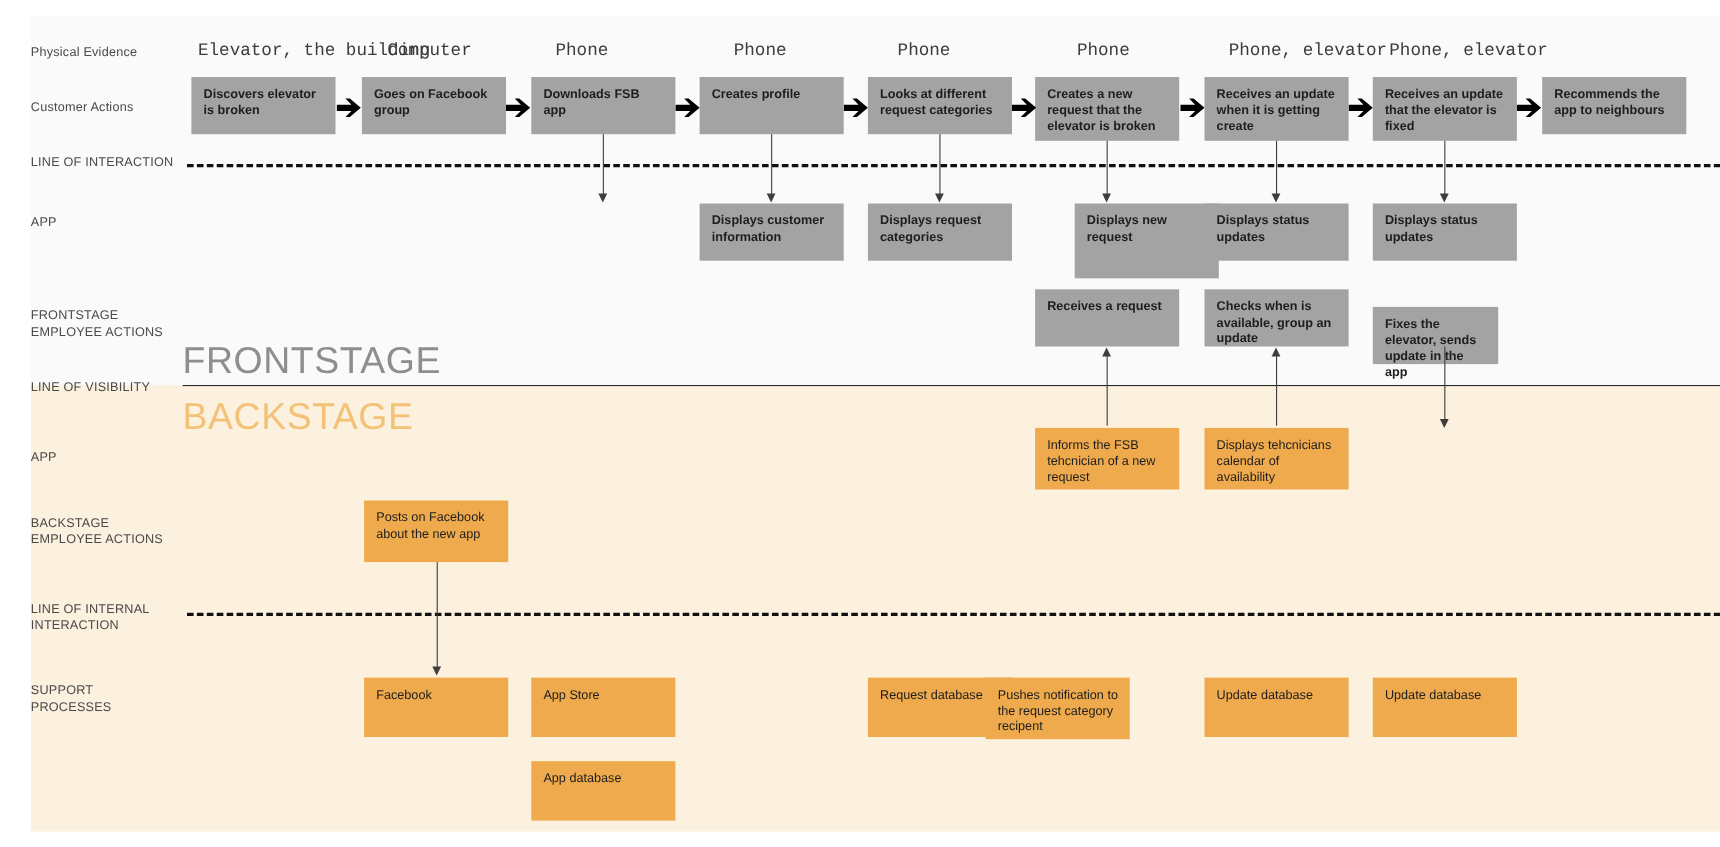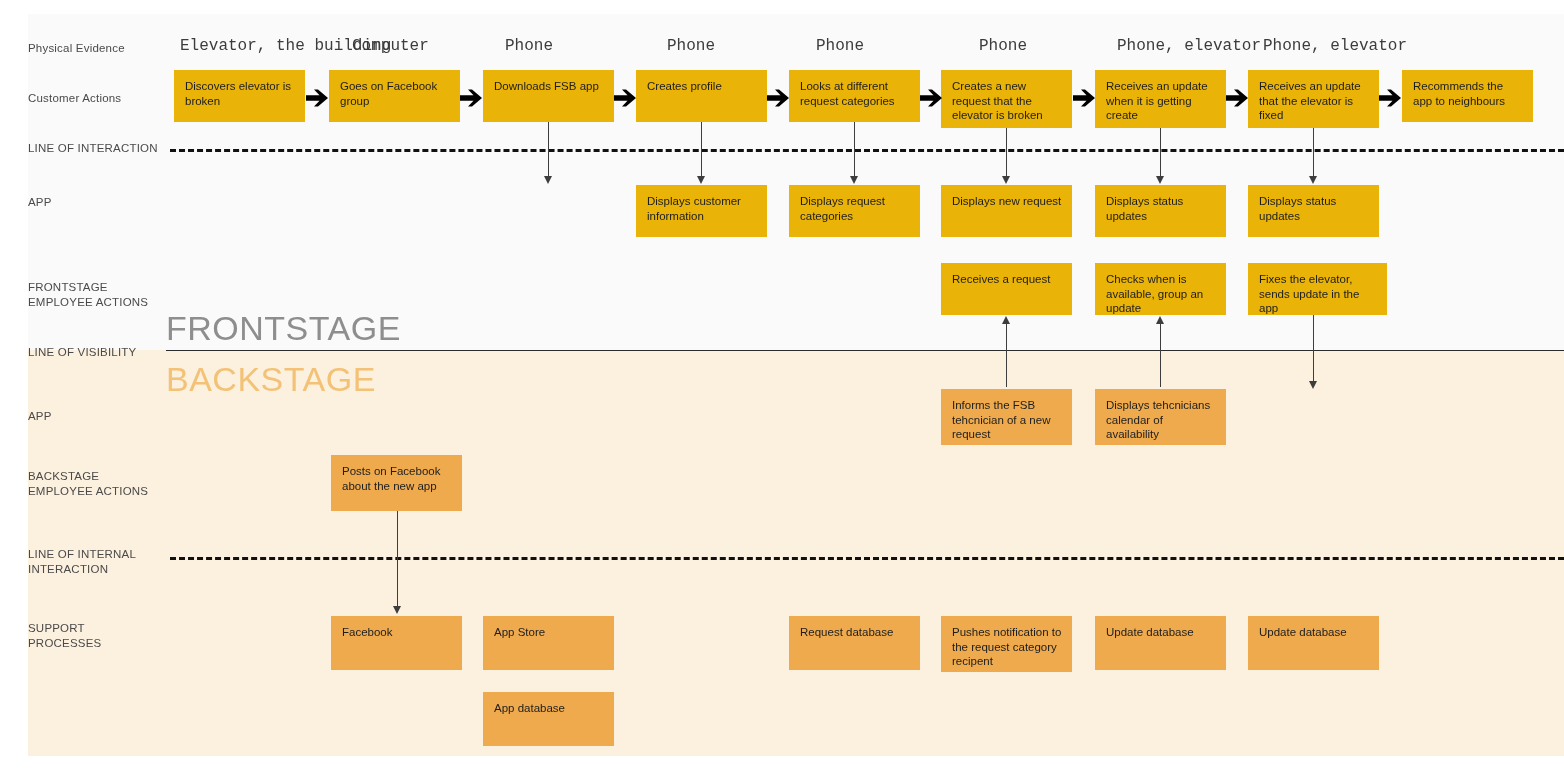--- a/index.html
+++ b/index.html
@@ -30,21 +30,21 @@
     font-family:Liberation Mono, monospace;
   }
 
   
   .box{
     position:absolute;box-sizing:border-box;
     padding:9px 10px 8px 11px;
     font-size:11.5px;line-height:14.5px;
     color:#1e1e1e;
   }
-  .box.grey{background:#eab308;}
+  .box.grey{background:#a3a3a3;font-weight:bold;}
   .box.orange{background:#eeaa4d;}
 
   
   .vline{position:absolute;width:1px;background:#3d3d3d;}
   .arrow-head{position:absolute;width:0;height:0;}
   .arrow-head.down{
     border-left:4.5px solid transparent;border-right:4.5px solid transparent;
     border-top:8px solid #3d3d3d;
   }
   .arrow-head.up{
@@ -170,46 +170,46 @@
   <div class="arrow-head down" style="left:850px;top:176px"></div>
   <div class="vline" style="left:1006px;top:128px;height:51px"></div>
   <div class="arrow-head down" style="left:1002px;top:176px"></div>
   <div class="vline" style="left:1160px;top:128px;height:51px"></div>
   <div class="arrow-head down" style="left:1156px;top:176px"></div>
   <div class="vline" style="left:1313px;top:128px;height:51px"></div>
   <div class="arrow-head down" style="left:1309px;top:176px"></div>
 
   <div class="box grey" style="left:636px;top:185px;width:131px;height:52px">Displays customer information</div>
   <div class="box grey" style="left:789px;top:185px;width:131px;height:52px">Displays request categories</div>
-  <div class="box grey" style="left:941px;top:185px;width:131px;height:52px">Displays new request</div>
+  <div class="box grey" style="left:977px;top:185px;width:131px;height:68px">Displays new request</div>
   <div class="box grey" style="left:1095px;top:185px;width:131px;height:52px">Displays status updates</div>
   <div class="box grey" style="left:1248px;top:185px;width:131px;height:52px">Displays status updates</div>
 
   <div class="box grey" style="left:941px;top:263px;width:131px;height:52px">Receives a request</div>
   <div class="box grey" style="left:1095px;top:263px;width:131px;height:52px">Checks when is available, group an update</div>
-  <div class="box grey" style="left:1248px;top:263px;width:139px;height:52px">Fixes the elevator, sends update in the app</div>
+  <div class="box grey" style="left:1248px;top:279px;width:114px;height:52px">Fixes the elevator, sends update in the app</div>
 
   <div class="vline" style="left:1006px;top:322px;height:65px"></div>
   <div class="arrow-head up" style="left:1002px;top:316px"></div>
   <div class="vline" style="left:1160px;top:322px;height:65px"></div>
   <div class="arrow-head up" style="left:1156px;top:316px"></div>
 
   <div class="vline" style="left:1313px;top:315px;height:68px"></div>
   <div class="arrow-head down" style="left:1309px;top:381px"></div>
 
   <div class="box orange" style="left:1095px;top:389px;width:131px;height:56px">Displays tehcnicians calendar of availability</div>
   <div class="box orange" style="left:941px;top:389px;width:131px;height:56px">Informs the FSB tehcnician  of a new request</div>
 
   <div class="box orange" style="left:331px;top:455px;width:131px;height:56px">Posts on Facebook about the new app</div>
 
   <div class="vline" style="left:397px;top:511px;height:100px"></div>
   <div class="arrow-head down" style="left:393px;top:606px"></div>
 
   <div class="box orange" style="left:331px;top:616px;width:131px;height:54px">Facebook</div>
   <div class="box orange" style="left:483px;top:616px;width:131px;height:54px">App Store</div>
   <div class="box orange" style="left:789px;top:616px;width:131px;height:54px">Request database</div>
-  <div class="box orange" style="left:941px;top:616px;width:131px;height:56px">Pushes notification to the request category recipent</div>
+  <div class="box orange" style="left:896px;top:616px;width:131px;height:56px">Pushes notification to the request category recipent</div>
   <div class="box orange" style="left:1095px;top:616px;width:131px;height:54px">Update database</div>
   <div class="box orange" style="left:1248px;top:616px;width:131px;height:54px">Update database</div>
 
   <div class="box orange" style="left:483px;top:692px;width:131px;height:54px">App database</div>
 
 </div>
 
 </body></html>

